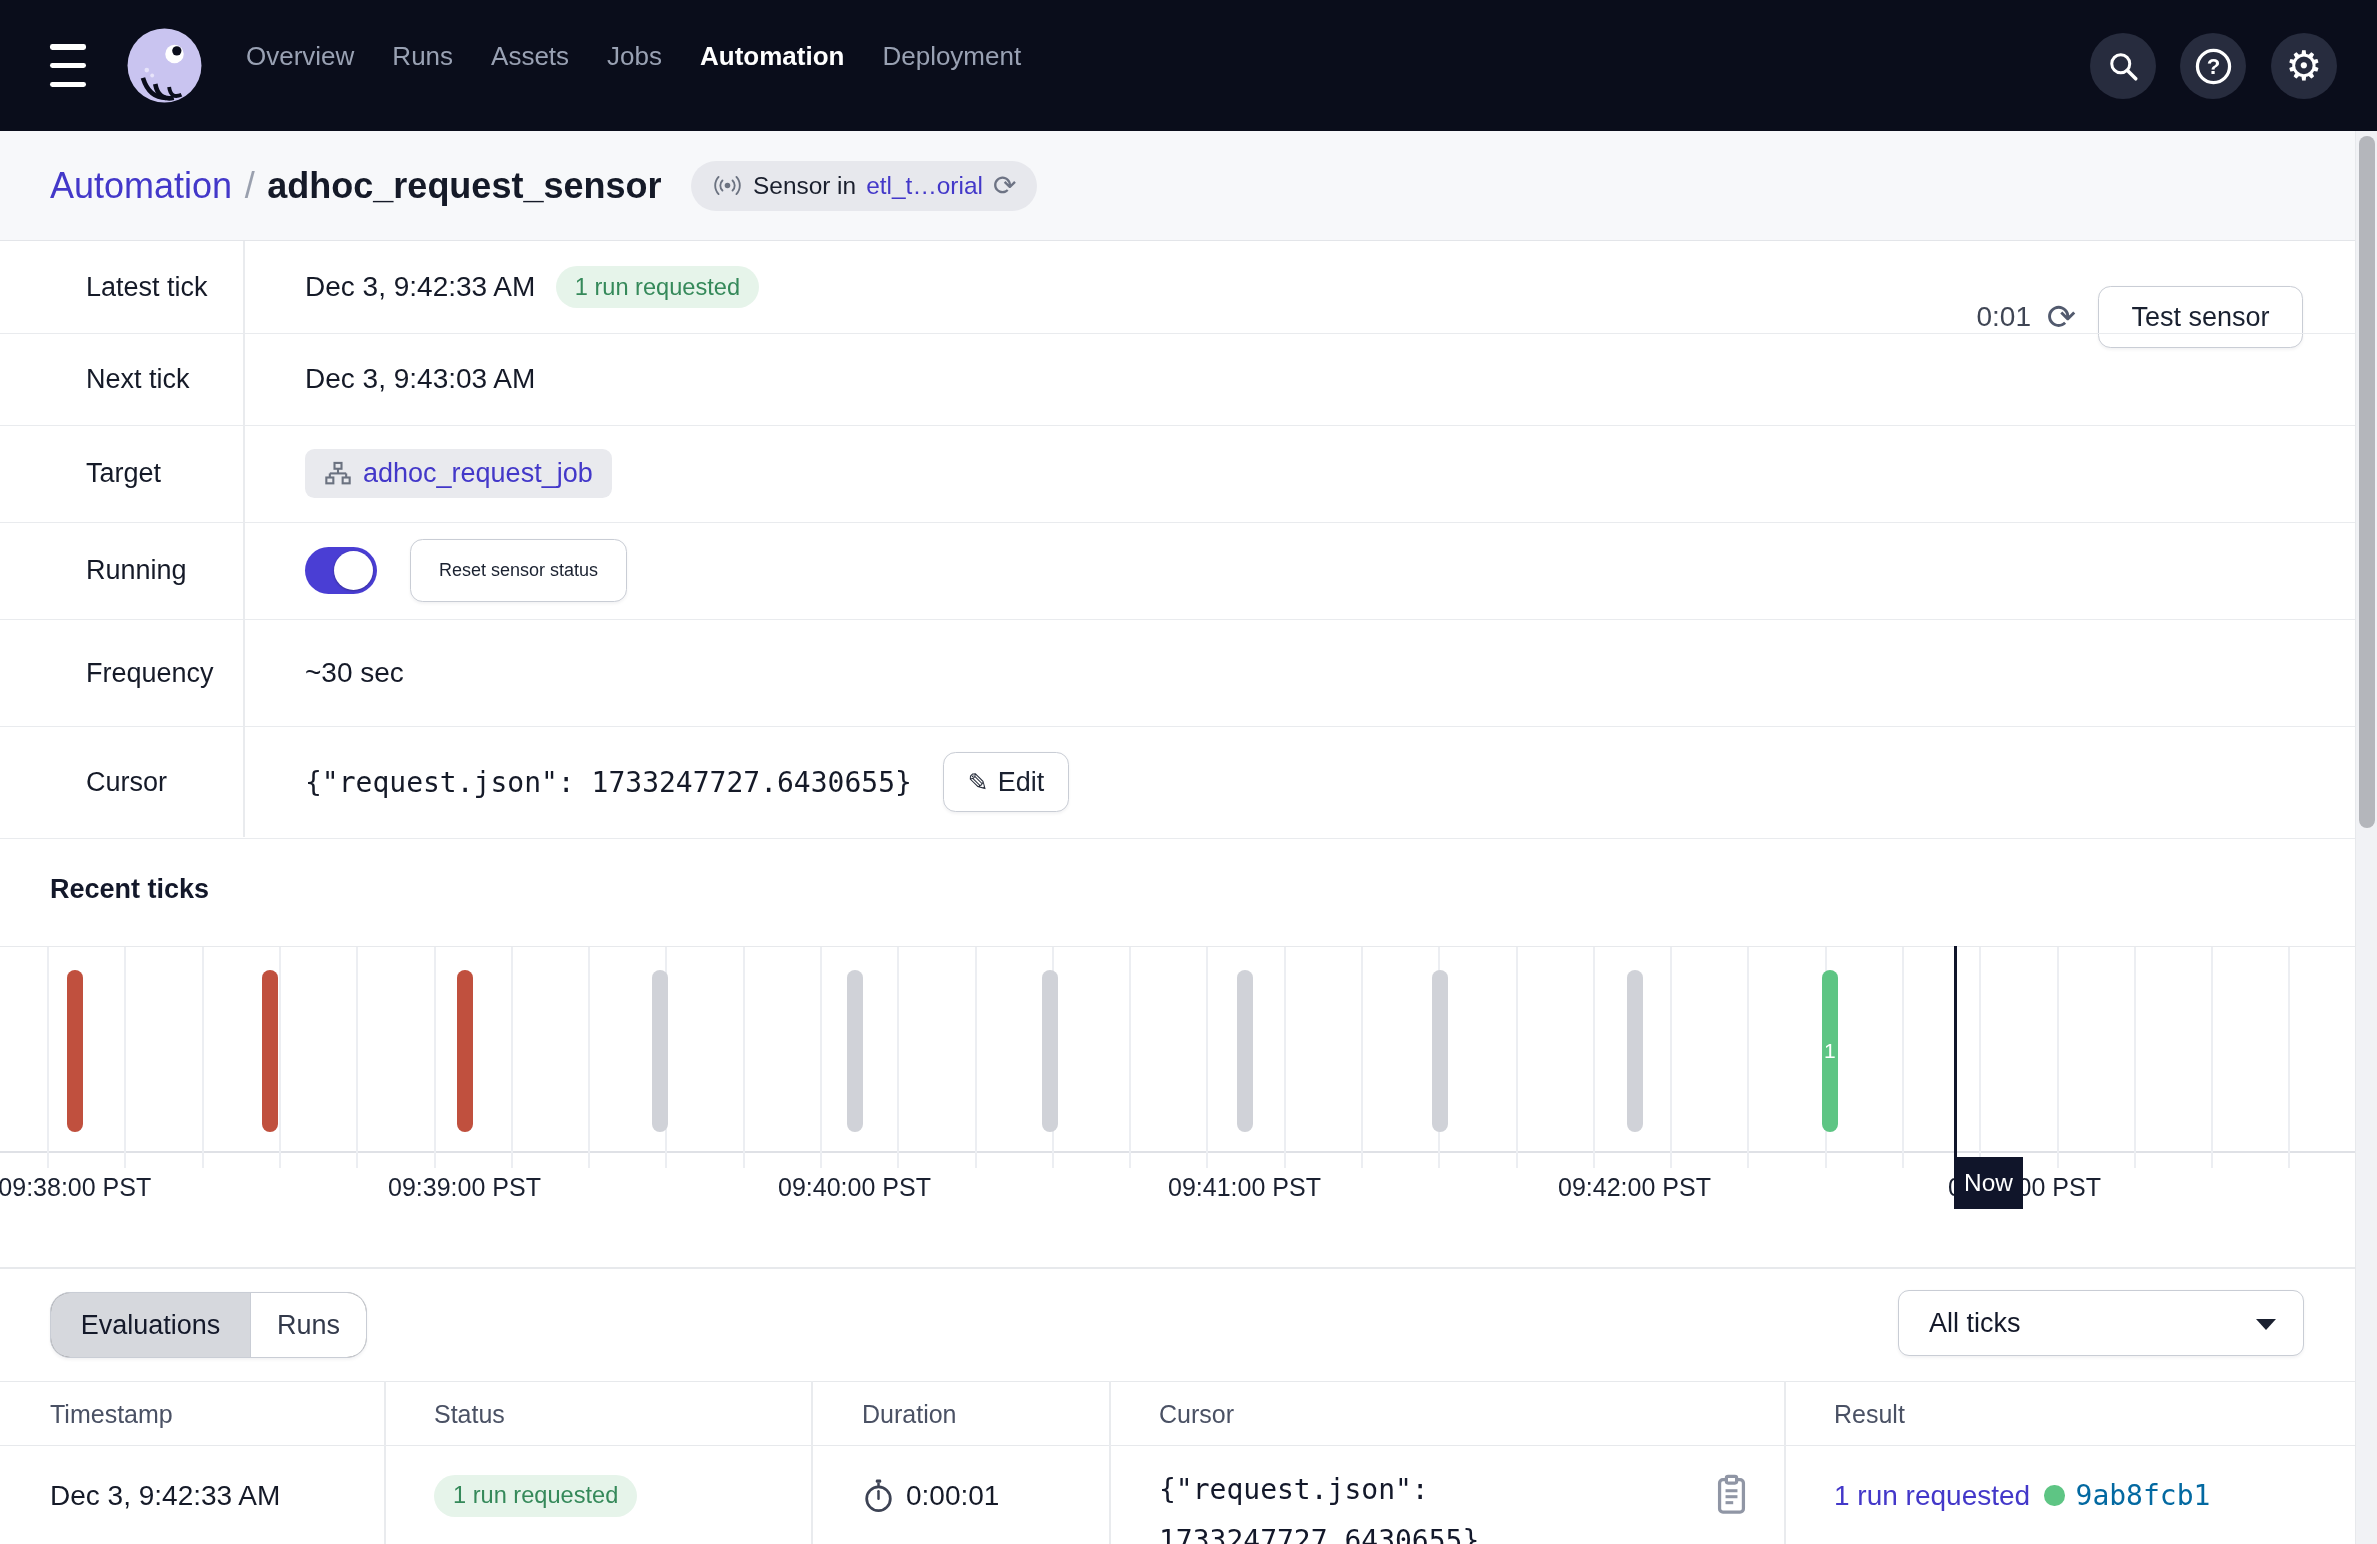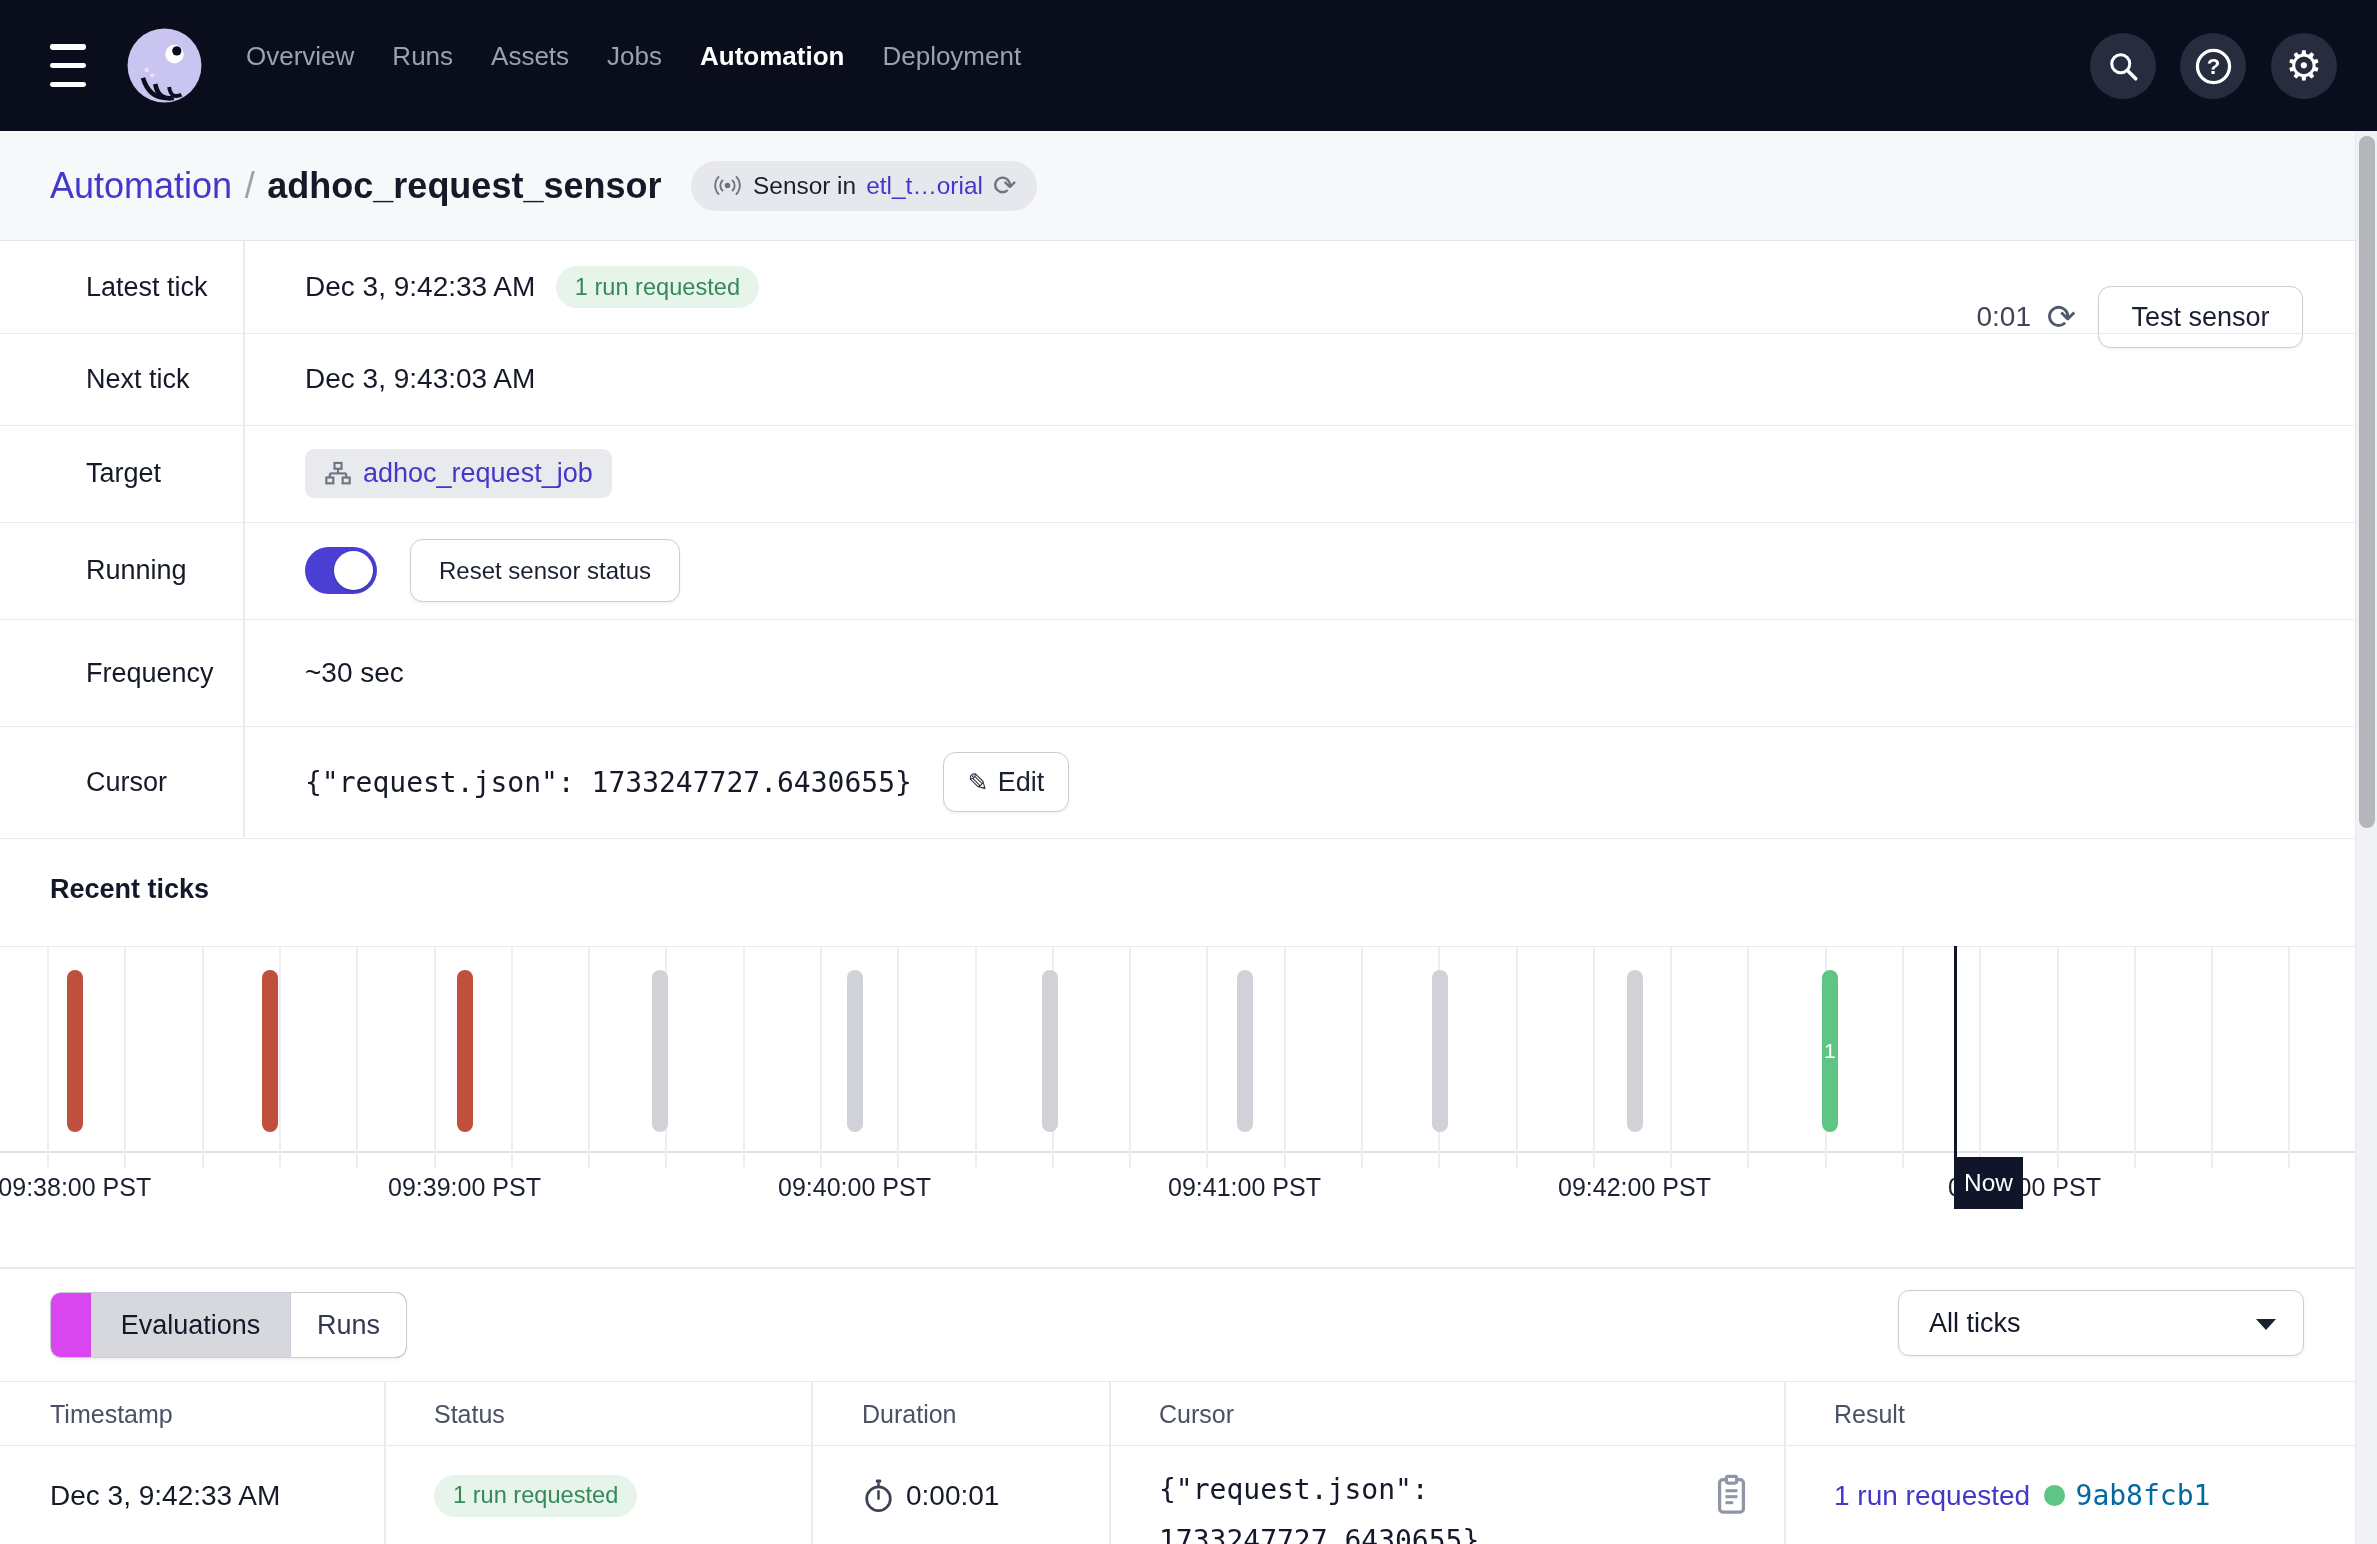--- a/index.html
+++ b/index.html
@@ -46,42 +46,42 @@
   .val-text{font-size:28px;color:#151a28;}
   .mono{font-family:"DejaVu Sans Mono",monospace;}
   .badge-green{margin-left:20.4px;height:42px;border-radius:21px;background:#e6f4ea;color:#35895a;
                font-size:23.6px;display:flex;align-items:center;padding:0 19px;}
   .target-pill{height:49px;border-radius:9.4px;background:#e9eaee;display:flex;align-items:center;
                gap:11px;padding:0 19px;cursor:pointer;}
   .target-pill span{font-size:27px;color:#4338c9;}
   .toggle{width:72px;height:47px;border-radius:23.6px;background:#4a3ed4;position:relative;cursor:pointer;flex:none;}
   .toggle .knob{position:absolute;right:3.9px;top:3.9px;width:39px;height:39px;border-radius:50%;
                 background:#fff;box-shadow:0 0.8px 2.4px rgba(0,0,0,0.35);}
-  .reset-btn{margin-left:33px;height:61px;padding:0 28px;font-size:24px;}
+  .reset-btn{margin-left:33px;height:61px;padding:0 28px;font-size:18px;}
   .edit-btn{margin-left:31px;height:58px;padding:0 23.6px;font-size:27px;gap:9.4px;}
   .pencil{font-family:"DejaVu Sans",sans-serif;font-size:25px;color:#262c3a;}
 
   
   .section-title{position:absolute;left:50px;top:874px;font-size:27px;font-weight:700;color:#13182a;}
   .chart{position:absolute;left:0;top:946px;width:2377px;height:221px;border-top:1.6px solid #e7e9ec;}
   .gridline{position:absolute;top:0;width:1.6px;height:221px;background:#eceef2;}
   .axis-line{position:absolute;left:0;top:204px;width:2377px;height:1.6px;background:#dfe1e6;}
   .bar{position:absolute;top:23px;width:15.7px;height:162px;border-radius:7.9px;cursor:pointer;
        display:flex;align-items:center;justify-content:center;}
   .bar span{color:#fff;font-size:21px;}
   .axis-labels{position:absolute;left:0;top:1173px;width:2377px;height:36px;}
   .axis-label{position:absolute;width:189px;text-align:center;font-size:25px;color:#1a2030;}
   .now-line{position:absolute;left:1954px;top:946px;width:3.1px;height:213px;background:#10152a;z-index:3;}
   .now-box{position:absolute;left:1954px;top:1157px;width:69px;height:52px;background:#10152a;color:#fff;
            font-size:24.4px;display:flex;align-items:center;justify-content:center;z-index:3;}
   .chart-bottom-border{position:absolute;left:0;top:1267px;width:2377px;height:1.6px;background:#e7e9ec;}
 
   
   .segmented{position:absolute;left:50px;top:1292px;height:64px;display:flex;border:1.6px solid #c9cdd5;
-             border-radius:11px;overflow:hidden;background:#d946ef;box-shadow:0 1.6px 3.1px rgba(20,25,40,0.05);padding-left:40px;}
+             border-radius:20px;overflow:hidden;background:#737373;box-shadow:0 1.6px 3.1px rgba(20,25,40,0.05);}
   .seg{display:flex;align-items:center;justify-content:center;font-size:27px;cursor:pointer;}
   .seg.active{width:199px;background:#d6d8dd;color:#14192a;border-right:1.6px solid #c9cdd5;}
   .seg.inactive{width:115px;background:#ffffff;color:#333a4b;}
   .select{position:absolute;left:1898px;top:1290px;width:406px;height:66px;border:1.6px solid #c9cdd5;
           border-radius:11px;background:#fff;display:flex;align-items:center;padding-left:30px;
           box-sizing:border-box;font-size:27px;color:#14192a;cursor:pointer;
           box-shadow:0 1.6px 3.1px rgba(20,25,40,0.05);}
   .select .caret{position:absolute;right:27px;top:28px;width:0;height:0;border-left:10.2px solid transparent;
                  border-right:10.2px solid transparent;border-top:11.8px solid #1a2030;}
 

